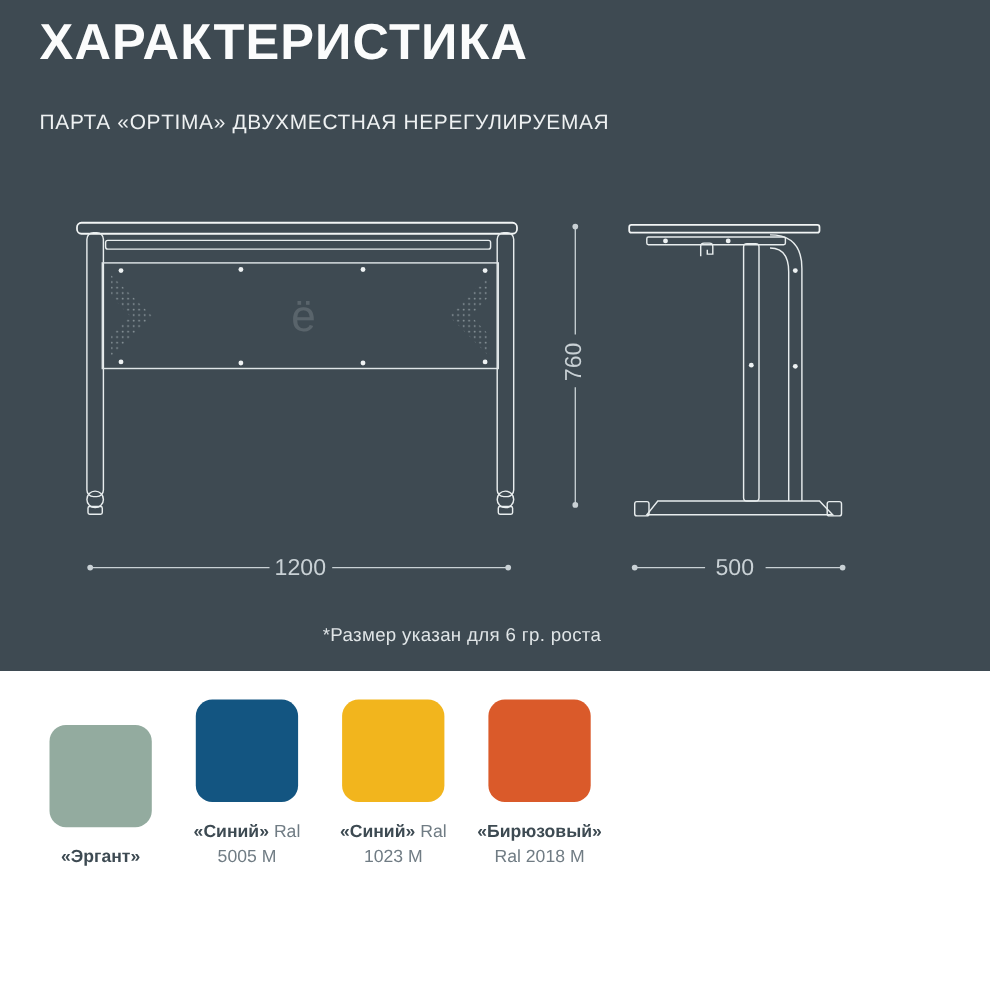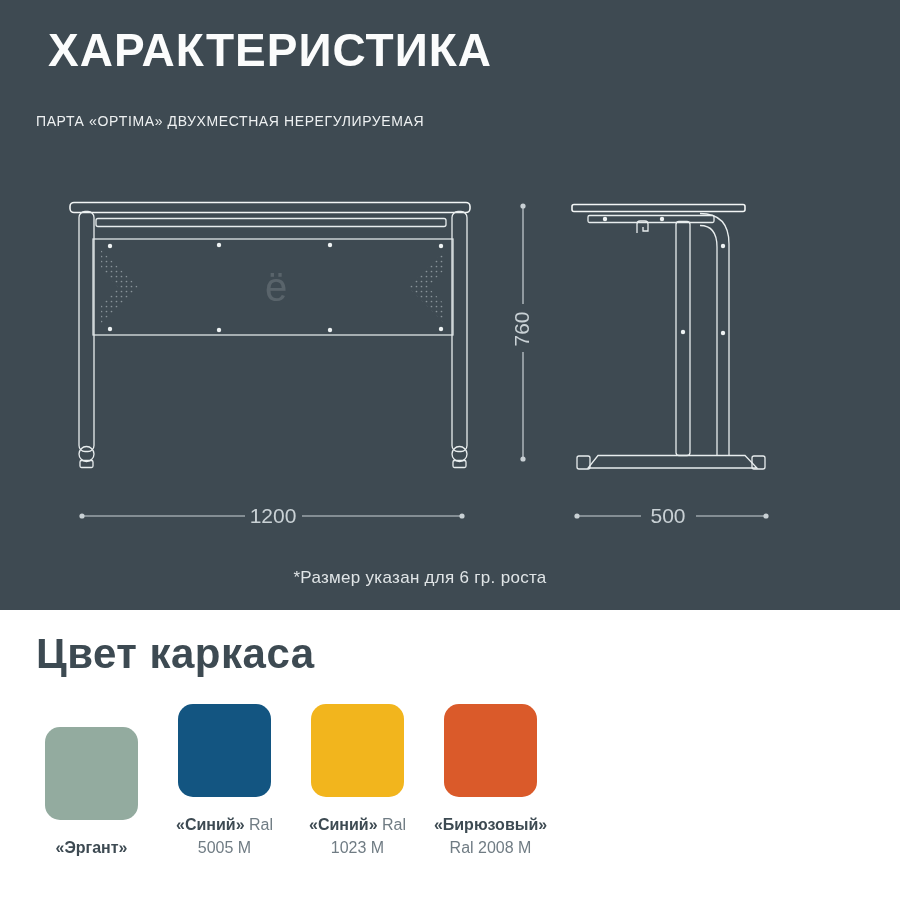--- a/index.html
+++ b/index.html
@@ -6,24 +6,24 @@
   body{
     width:900px;height:900px;overflow:hidden;background:#ffffff;
     font-family:"Liberation Sans", sans-serif;
     -webkit-font-smoothing:antialiased;
   }
   .dark-section{
     position:relative;width:900px;height:610px;background:#3e4a52;color:#fafbfb;
   }
   .header{position:absolute;left:36px;top:12px;z-index:2;}
   .page-title{
-    margin:12px;font-size:46px;font-weight:700;letter-spacing:1px;color:#fbfcfc;line-height:1.15;
+    margin:0;font-size:46px;font-weight:700;letter-spacing:1px;color:#fbfcfc;line-height:1.15;
   }
   .page-subtitle{
-    margin:36px 0 0 0;font-size:14px;font-weight:500;letter-spacing:.6px;color:#eef1f2;
+    margin:36px 0 0 0;font-size:19px;font-weight:500;letter-spacing:.6px;color:#eef1f2;
   }
   .drawing-svg{position:absolute;left:0;top:0;}
   .light-section{
     position:relative;width:900px;height:290px;background:#ffffff;color:#3d4a52;
   }
   .section-title{
     margin:0;padding:20px 0 0 36px;font-size:42px;font-weight:700;color:#3d4a52;letter-spacing:.5px;
   }
   .swatch-row{
     display:flex;gap:4px;padding-left:27px;margin-top:26px;align-items:flex-end;
@@ -137,21 +137,20 @@
       <circle cx="577" cy="516" r="2.6" stroke="none"></circle>
       <circle cx="766" cy="516" r="2.6" stroke="none"></circle>
       <text x="668" y="523" text-anchor="middle" font-size="21" stroke="none" font-family="Liberation Sans, sans-serif">500</text>
     </g>
 
     <text x="420" y="583" text-anchor="middle" font-size="17" fill="#e0e5e7" letter-spacing="0.3" font-family="Liberation Sans, sans-serif">*Размер указан для 6 гр. роста</text>
   </svg>
 </div>
 
 <div class="light-section">
-  <h2 class="section-title">Цвет каркаса</h2>
 
   <div class="swatch-row">
 
     <div class="swatch-item">
       <div class="swatch-tile" style="background: rgb(147, 171, 159);"></div>
       <div class="swatch-label"><span class="swatch-name">«Эргант»</span> <span class="swatch-ral"></span></div>
     </div>
 
     <div class="swatch-item">
       <div class="swatch-tile" style="background: rgb(19, 85, 129);"></div>
@@ -159,18 +158,18 @@
     </div>
 
 
     <div class="swatch-item">
       <div class="swatch-tile" style="background: rgb(242, 181, 29);"></div>
       <div class="swatch-label"><span class="swatch-name">«Синий»</span> <span class="swatch-ral">Ral 1023 M</span></div>
     </div>
 
     <div class="swatch-item">
       <div class="swatch-tile" style="background: rgb(218, 90, 42);"></div>
-      <div class="swatch-label"><span class="swatch-name">«Бирюзовый»</span> <span class="swatch-ral">Ral 2008 M</span></div>
+      <div class="swatch-label"><span class="swatch-name">«Бирюзовый»</span> <span class="swatch-ral">Ral 2018 M</span></div>
     </div>
 
 
   </div>
 </div>
 
 </body></html>

